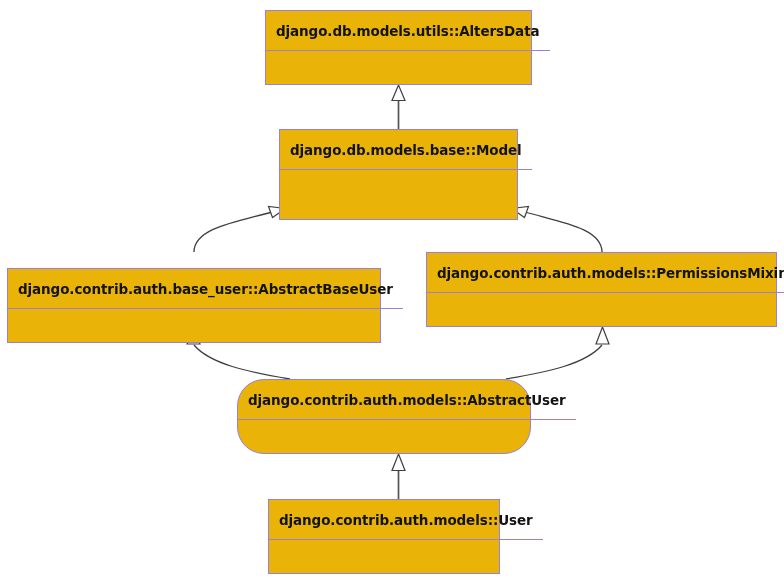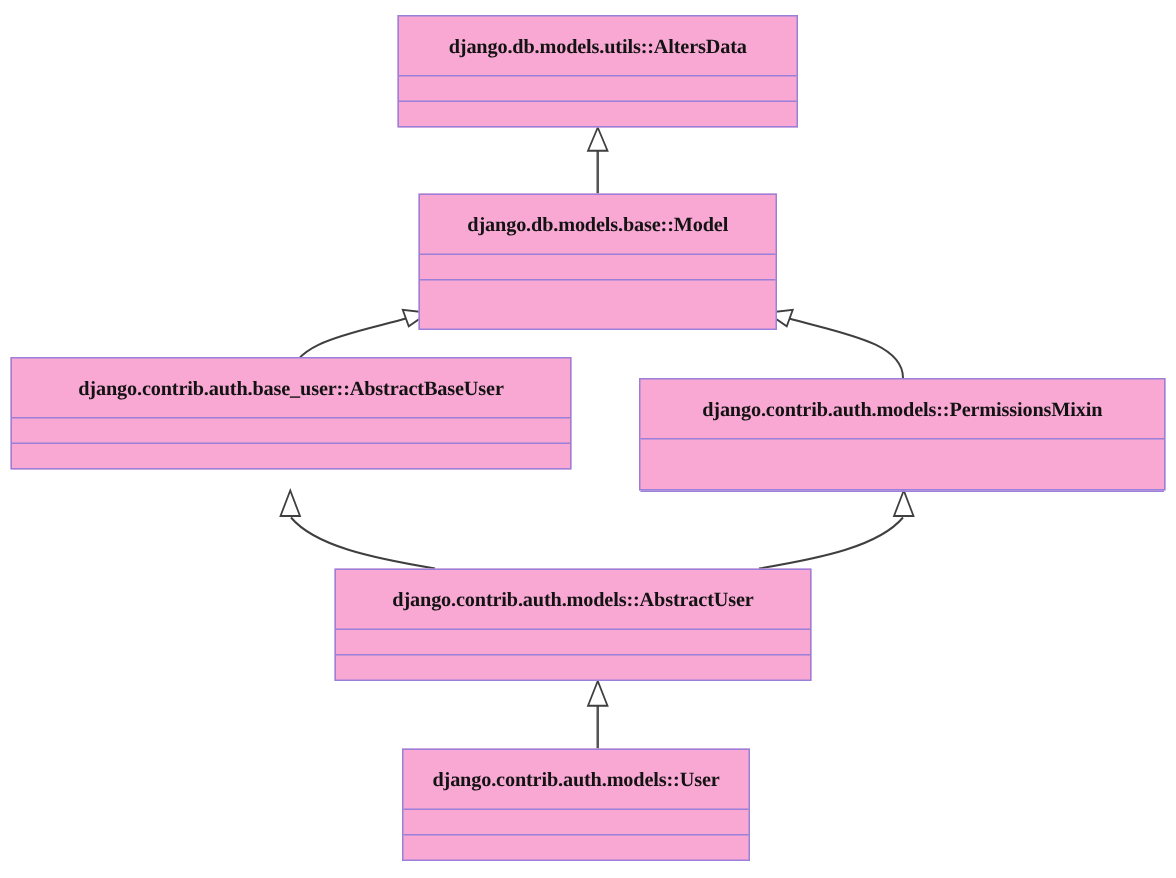--- a/index.html
+++ b/index.html
@@ -25,26 +25,25 @@
     position: absolute;
     left: 0;
     top: 0;
     width: 784px;
     height: 585px;
     pointer-events: none;
   }
   .uml-class {
     position: absolute;
     box-sizing: border-box;
-    background: #f9a8d4;
+    background: #eab308;
     border: 1.6px solid #9a80d8;
     display: flex;
-    flex-direction: column;
+    flex-direction: row;
     z-index: 2;
-    font-family: Liberation Serif, serif;
   }
   .uml-name-compartment {
     box-sizing: border-box;
     flex: 0 0 auto;
     height: 40px;
     display: flex;
     align-items: center;
     justify-content: center;
     border-bottom: 1.6px solid #9a80d8;
     padding: 0 10px;
@@ -115,37 +114,37 @@
   </div>
 
   <div class="uml-class" style="left:279px; top:129px; width:239px; height:91px;">
     <div class="uml-name-compartment">
       <span class="uml-class-name">django.db.models.base::Model</span>
     </div>
     <div class="uml-attr-compartment"></div>
     <div class="uml-method-compartment"></div>
   </div>
 
-  <div class="uml-class" style="left:7px; top:238px; width:374px; height:75px;">
+  <div class="uml-class" style="left:7px; top:268px; width:374px; height:75px;">
     <div class="uml-name-compartment">
       <span class="uml-class-name">django.contrib.auth.base_user::AbstractBaseUser</span>
     </div>
     <div class="uml-attr-compartment"></div>
     <div class="uml-method-compartment"></div>
   </div>
 
   <div class="uml-class" style="left:426px; top:252px; width:351px; height:75px;gap:18px;">
     <div class="uml-name-compartment">
       <span class="uml-class-name">django.contrib.auth.models::PermissionsMixin</span>
     </div>
     <div class="uml-attr-compartment"></div>
     <div class="uml-method-compartment"></div>
   </div>
 
-  <div class="uml-class" style="left:223px; top:379px; width:318px; height:75px;">
+  <div class="uml-class" style="left:237px; top:379px; width:294px; height:75px;border-radius:27px;">
     <div class="uml-name-compartment">
       <span class="uml-class-name">django.contrib.auth.models::AbstractUser</span>
     </div>
     <div class="uml-attr-compartment"></div>
     <div class="uml-method-compartment"></div>
   </div>
 
   <div class="uml-class" style="left:268px; top:499px; width:232px; height:75px;">
     <div class="uml-name-compartment">
       <span class="uml-class-name">django.contrib.auth.models::User</span>

